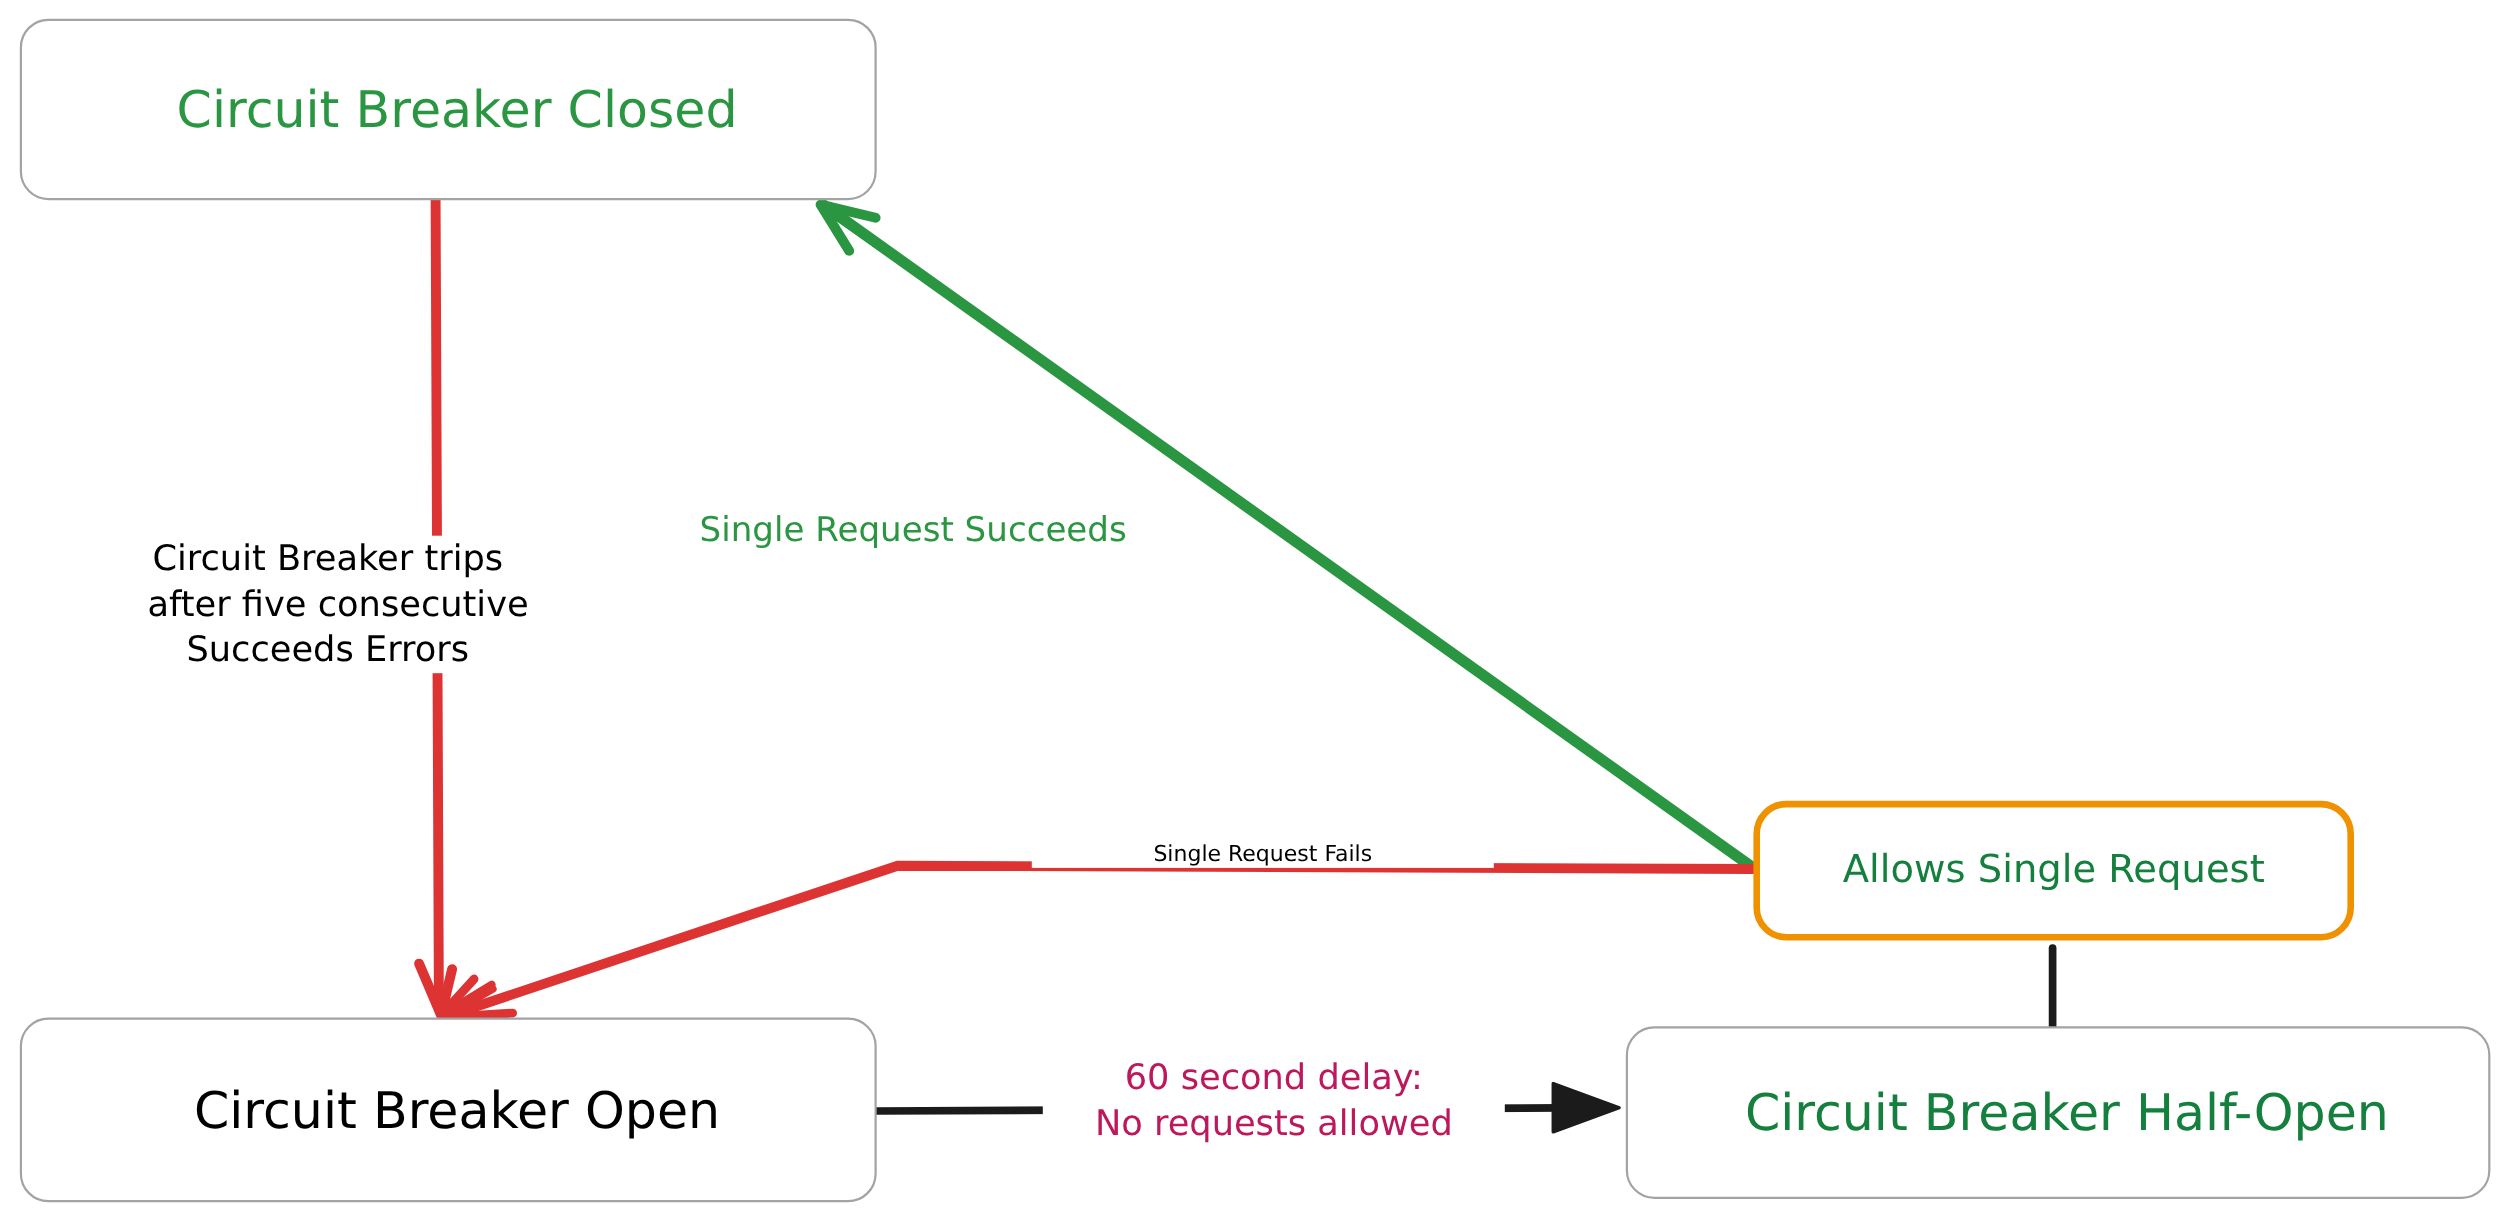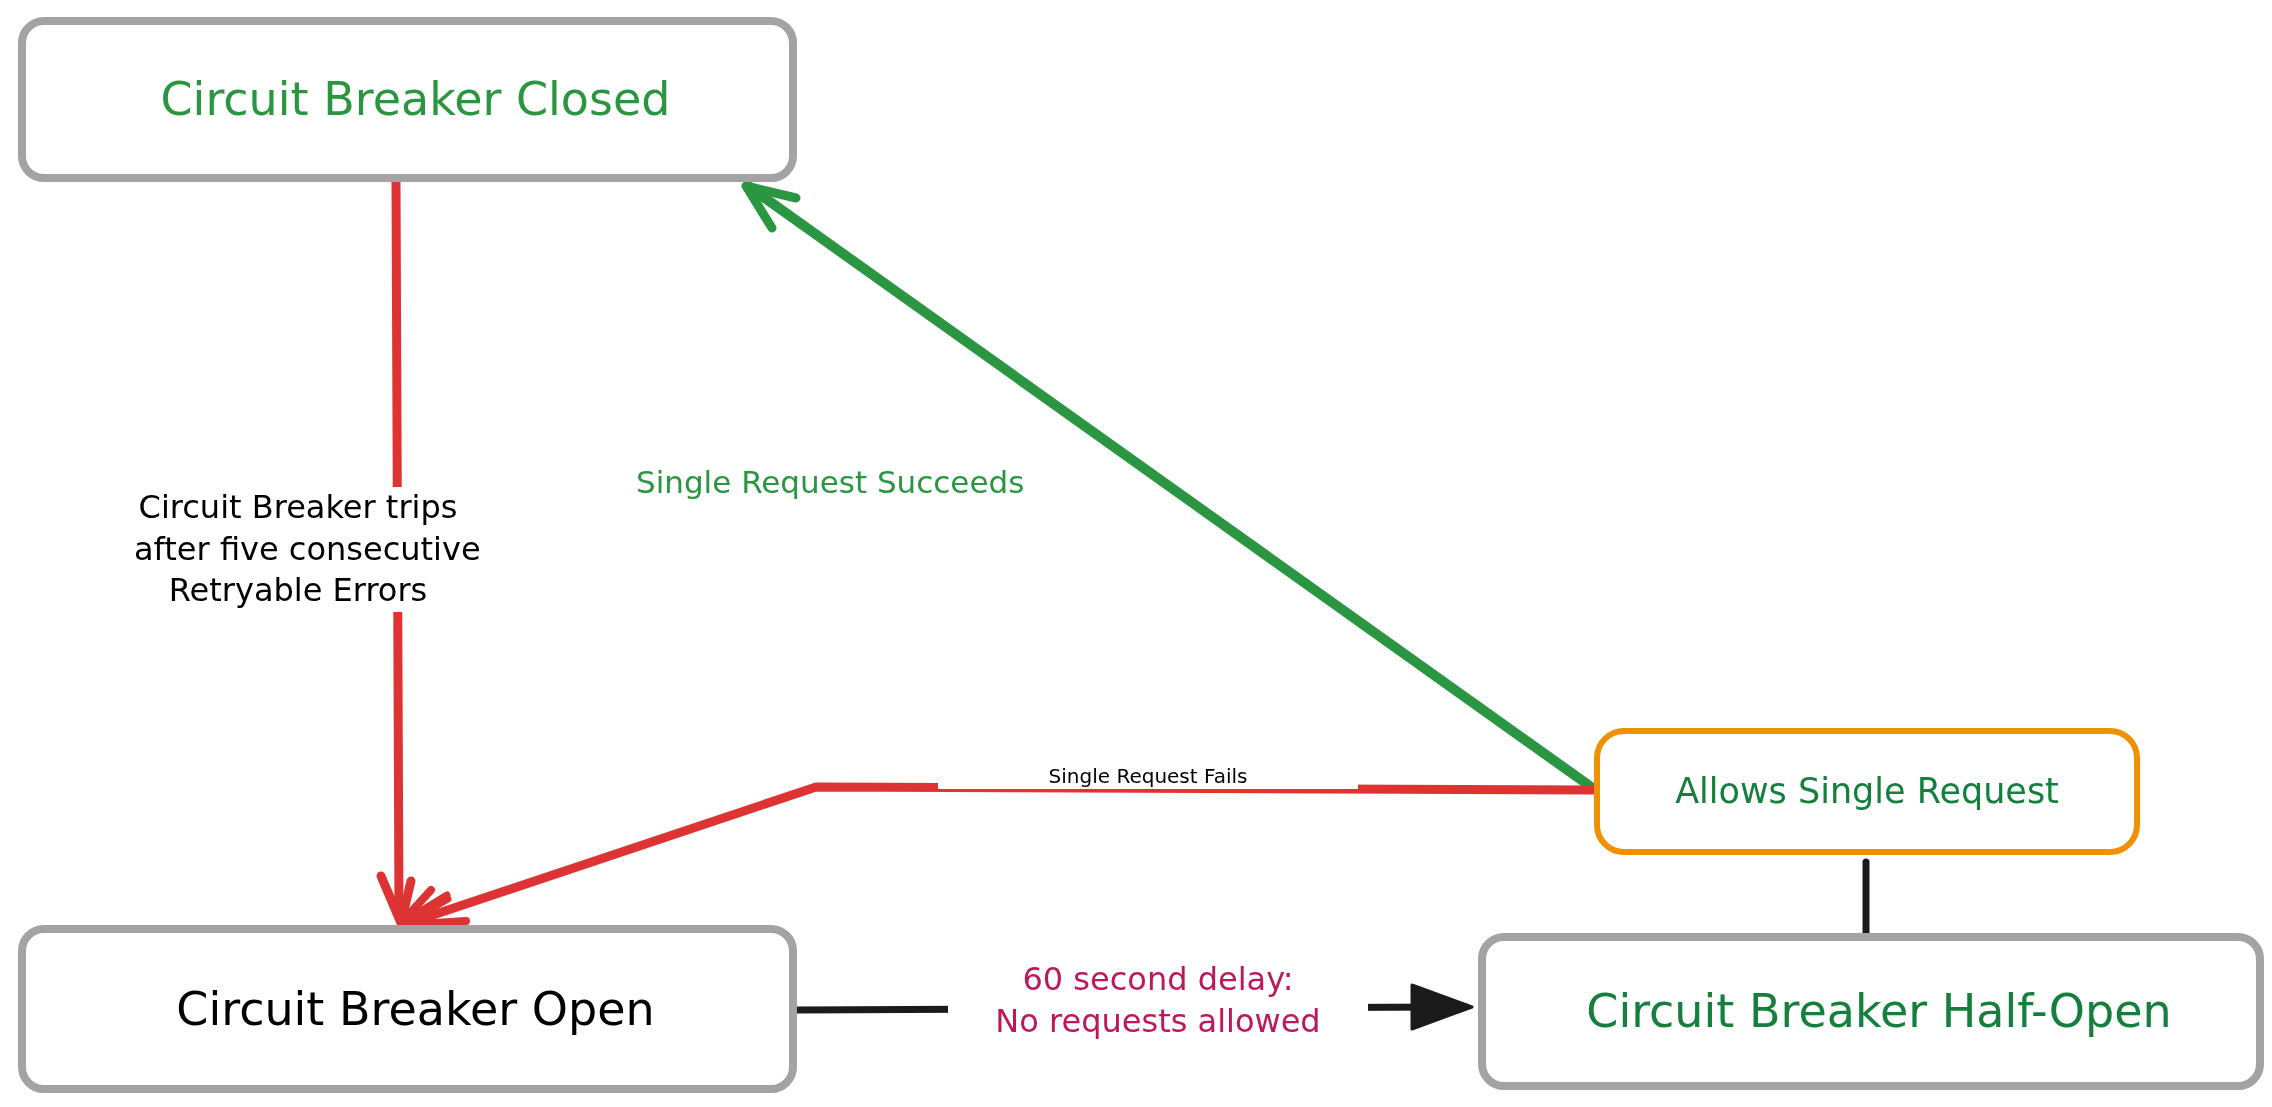--- a/index.html
+++ b/index.html
@@ -29,21 +29,21 @@
     box-sizing: border-box;
     display: flex;
     align-items: center;
     justify-content: center;
     background: #ffffff;
     border-radius: 26px;
     text-align: center;
     line-height: 1.15;
   }
   .node-black {
-    border: 8px solid #a3a3a3;
+    border: 2px solid #a3a3a3;
     padding-left: 16px;
   }
   .node-orange {
     border: 6px solid #ef9100;
     border-radius: 30px;
   }
   .node-label {
     display: block;
     white-space: nowrap;
   }
@@ -122,21 +122,21 @@
     <span class="node-label lbl-red">Circuit Breaker Open</span>
   </div>
 
   <div class="node node-orange" id="node-allows">
     <span class="node-label lbl-orange">Allows Single Request</span>
   </div>
 
   <div class="edge-label lbl-red" id="label-trips">
     <span>Circuit Breaker trips</span>
     <span>after five consecutive</span>
-    <span>Retryable Errors</span>
+    <span>Succeeds Errors</span>
   </div>
 
   <div class="edge-label lbl-green" id="label-succeeds">
     <span>Single Request Succeeds</span>
   </div>
 
   <div class="edge-label lbl-red" id="label-fails">
     <span>Single Request Fails</span>
   </div>
 

